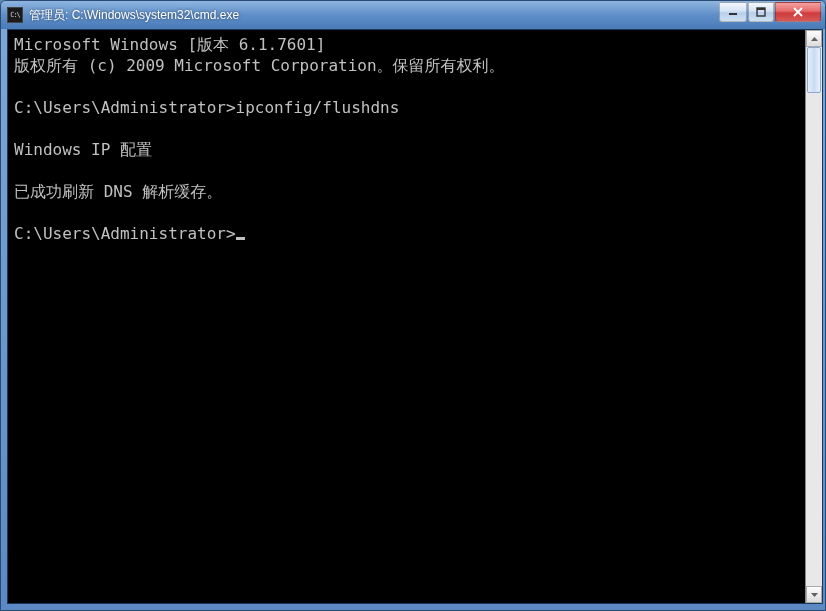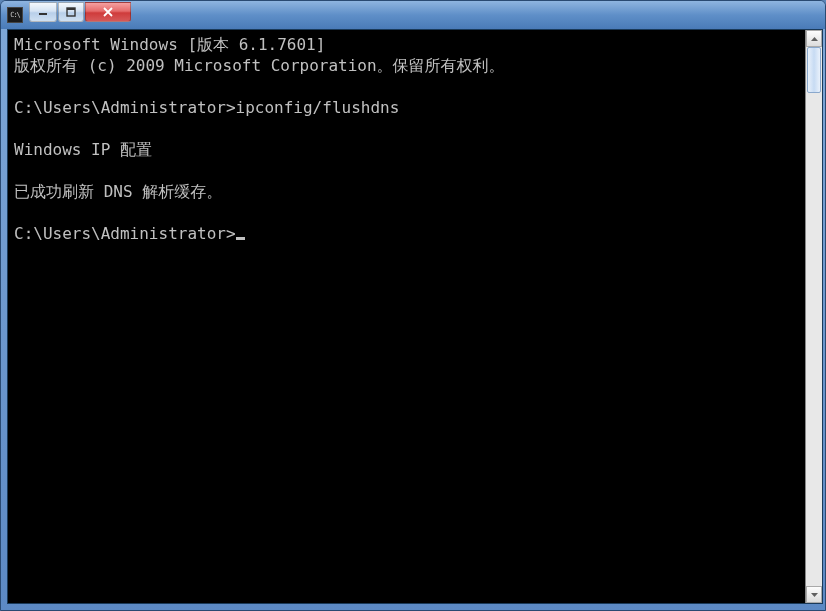--- a/index.html
+++ b/index.html
@@ -147,20 +147,21 @@
       animation: blink 1s step-end infinite;
     }
     @keyframes blink { 50% { opacity: 0; } }
   </style>
 </head>
 <body>
 
 <div class="window">
   <div class="titlebar">
     <div class="titlebar-icon">C:\</div>
+    <div class="titlebar-text">管理员: C:\Windows\system32\cmd.exe</div>
     <div class="window-controls">
       <div class="win-btn minimize">
         <svg width="10" height="10" viewBox="0 0 10 10">
             <rect x="1" y="6" width="8" height="2" fill="#333"></rect>
           </svg>
       </div>
       <div class="win-btn maximize">
         <svg width="10" height="10" viewBox="0 0 10 10">
             <rect x="1" y="1" width="8" height="8" fill="none" stroke="#333" stroke-width="1.4"></rect>
             <rect x="1" y="1" width="8" height="2" fill="#333"></rect>

